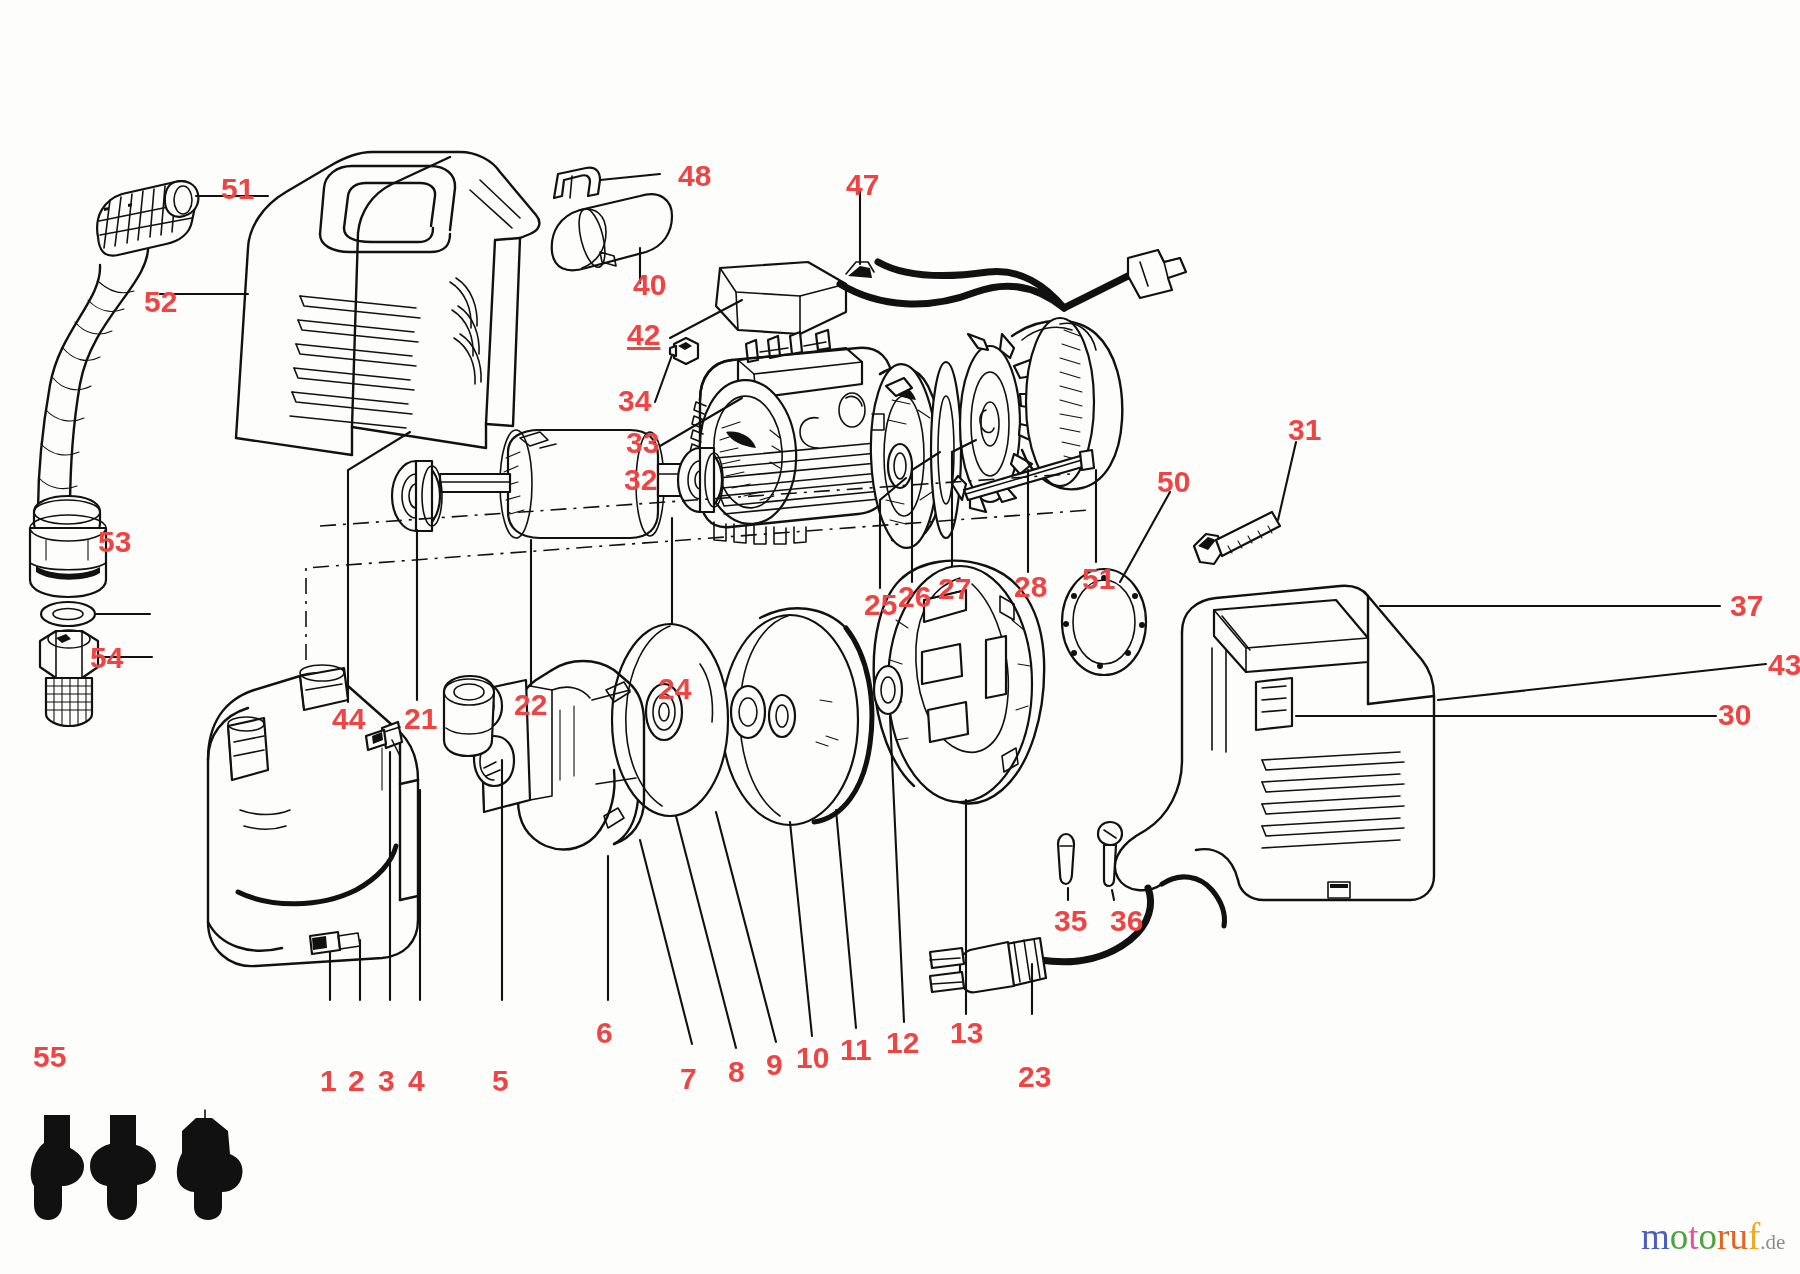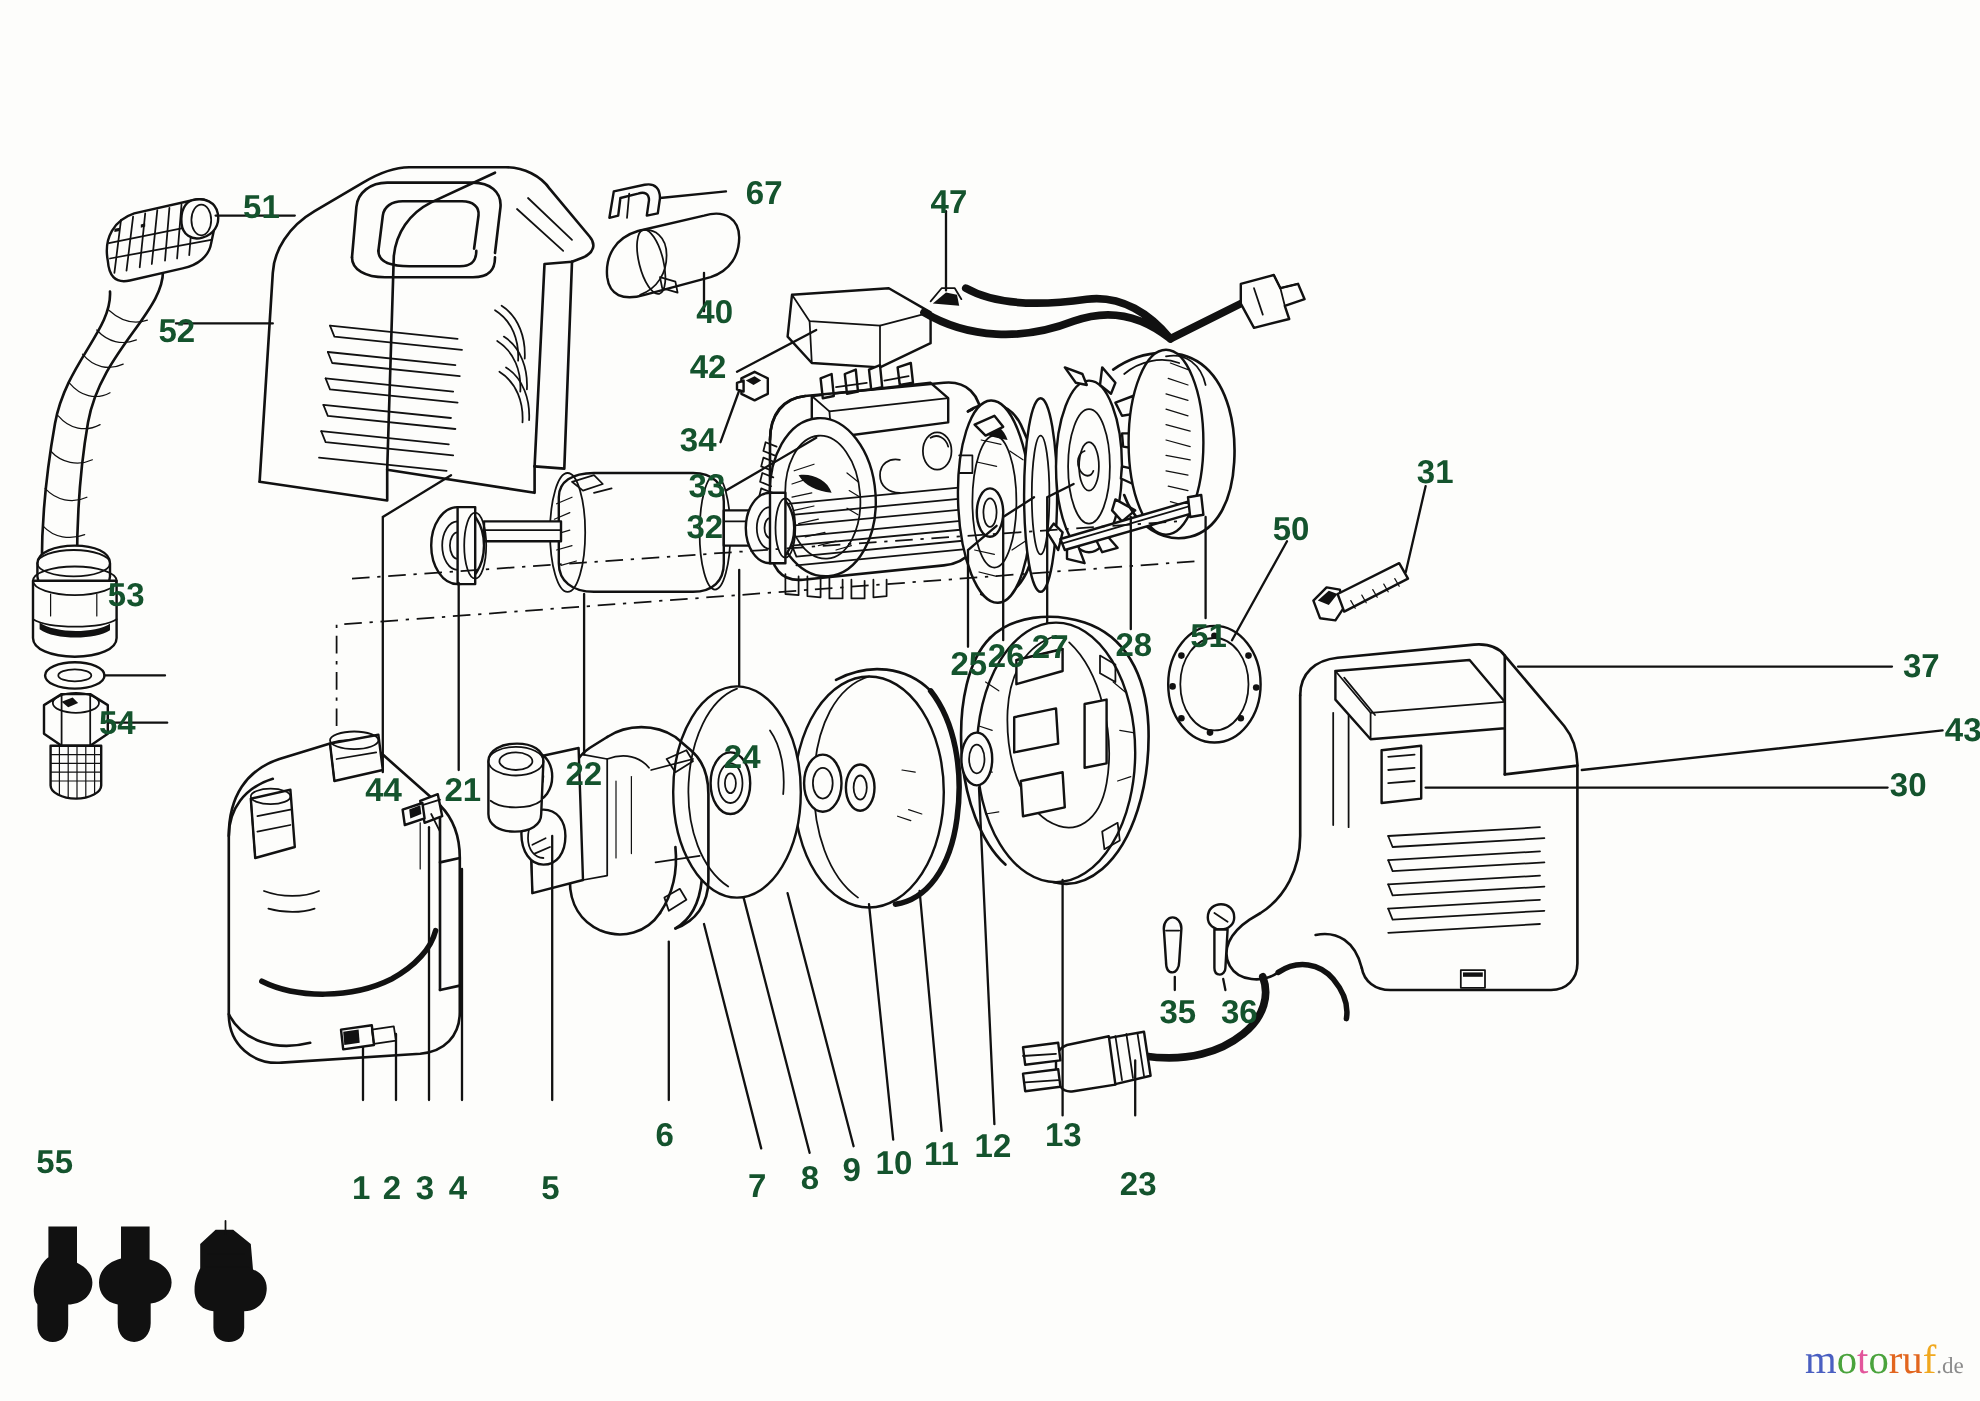--- a/index.html
+++ b/index.html
@@ -1,21 +1,21 @@
 <!DOCTYPE html>
 <html><head>
 <meta charset="utf-8">
 <style>
   html,body{margin:0;padding:0;background:#fff;}
   body{width:1800px;height:1274px;position:relative;overflow:hidden;
        font-family:"Liberation Sans",sans-serif;background:#fdfdfb;}
   #sheet{position:absolute;inset:0;}
   svg#dwg{position:absolute;left:0;top:0;width:1800px;height:1274px;}
   .lbl{position:absolute;font-family:"Liberation Sans",sans-serif;
-       font-weight:bold;font-size:30px;color:#14532d;line-height:1;
+       font-weight:bold;font-size:30px;color:#ef4444;line-height:1;
        letter-spacing:0px;white-space:nowrap;}
   #wm{position:absolute;left:1641px;top:1218px;font-family:"Liberation Serif",serif;
       font-size:37px;line-height:1;white-space:nowrap;font-weight:400;}
   #wm span{display:inline-block;}
   #wm .de{font-size:21px;color:#8b8b8b;}
 </style>
 </head>
 <body>
 
 <div id="sheet">
@@ -619,23 +619,23 @@
 </svg>
 
 <div class="lbl" style="left:221px;top:174px;">51</div>
 <div class="lbl" style="left:98px;top:287px;margin-left:46px;">52</div>
 <div class="lbl" style="left:98px;top:527px;">53</div>
 <div class="lbl" style="left:90px;top:643px;">54</div>
 <div class="lbl" style="left:33px;top:1042px;">55</div>
 <div class="lbl" style="left:98px;top:1042px;"></div>
 <div class="lbl" style="left:178px;top:1042px;"></div>
 
-<div class="lbl" style="left:678px;top:161px;">67</div>
+<div class="lbl" style="left:678px;top:161px;">48</div>
 <div class="lbl" style="left:633px;top:270px;">40</div>
-<div class="lbl" style="left:627px;top:320px;">42</div>
+<div class="lbl" style="left:627px;top:320px;text-decoration:underline;">42</div>
 <div class="lbl" style="left:618px;top:386px;">34</div>
 <div class="lbl" style="left:626px;top:428px;">33</div>
 <div class="lbl" style="left:624px;top:465px;">32</div>
 <div class="lbl" style="left:846px;top:170px;">47</div>
 
 <div class="lbl" style="left:332px;top:704px;">44</div>
 <div class="lbl" style="left:404px;top:704px;">21</div>
 <div class="lbl" style="left:514px;top:690px;">22</div>
 <div class="lbl" style="left:658px;top:674px;">24</div>
 

